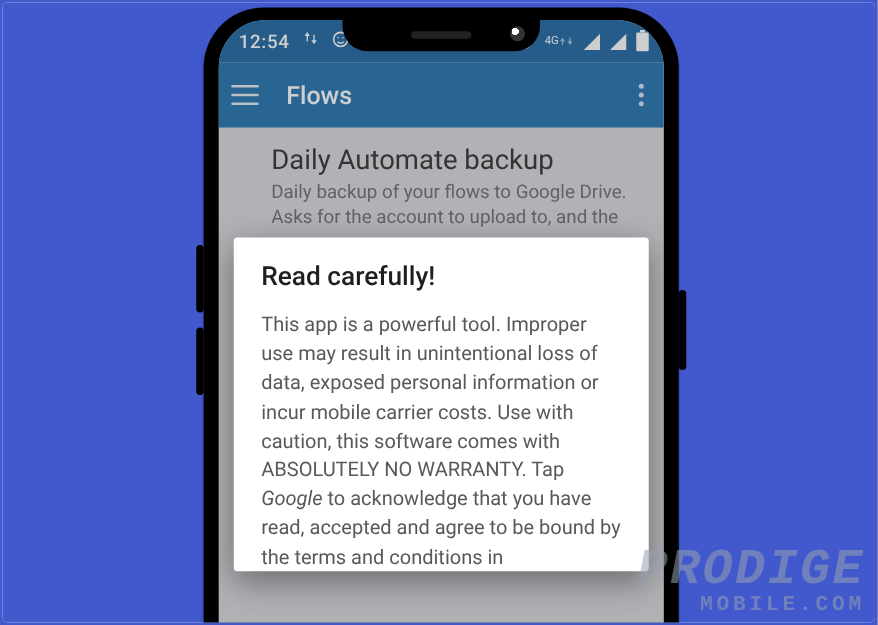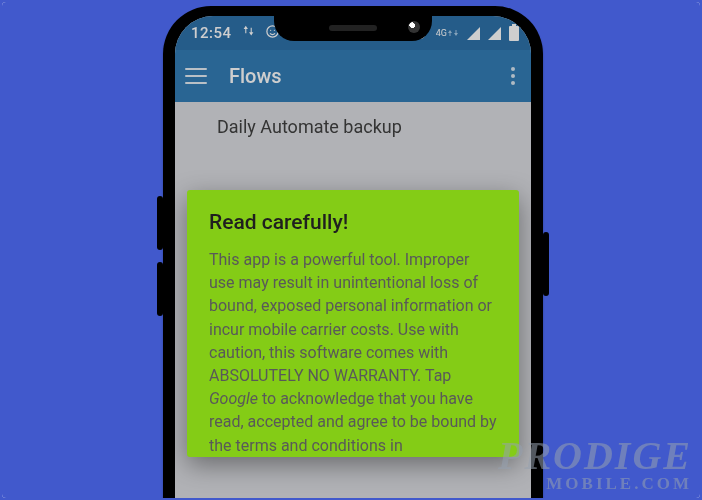--- a/index.html
+++ b/index.html
@@ -109,55 +109,55 @@
     gap: 22px;
   }
   .hamburger { width:22px; height:16px; display:flex; flex-direction:column; justify-content:space-between; cursor:pointer; }
   .hamburger span { height:2px; background:#e2ecf4; border-radius:1px; display:block; }
   .app-title { font-size: 20px; font-weight:500; }
   .overflow { margin-left:auto; display:flex; flex-direction:column; gap:3px; padding:6px; cursor:pointer; }
   .overflow span { width:4px; height:4px; border-radius:50%; background:#d4e4f1; }
 
   
   .content { padding: 14px 18px 0 42px; color:#3b3b3b; }
-  .item-title { font-size: 18px; color:#2a2a2a; margin-bottom:2px; }
+  .item-title { font-size: 22px; color:#2a2a2a; margin-bottom:2px; }
   .item-desc { font-size: 15px; color:#6a6a6a; line-height:1.35; }
 
   
   .scrim {
     position:absolute;
     inset:0;
     background: rgba(80,80,80,0.28);
     z-index: 8;
   }
 
   
   .dialog {
     position:absolute;
     left: 12px;
     right: 12px;
     top: 174px;
-    background:#84cc16;
+    background:#ffffff;
     border-radius: 3px;
     box-shadow: 0 8px 26px rgba(0,0,0,.4);
     padding: 20px 22px 0 22px;
     z-index: 10;
   }
   .dialog h2 { font-size: 21px; font-weight:500; color:#1f1f1f; margin-bottom:14px; }
   .dialog p { font-size: 16px; color:#595959; line-height:1.45; }
   .dialog p em { font-style: italic; }
 
   
   .watermark {
     position: absolute;
     right: 8px;
     bottom: 4px;
     text-align: right;
     color: rgba(150,160,175,.55);
-    font-family: Liberation Serif, serif;
+    font-family: Liberation Mono, monospace;
     pointer-events: none;
     z-index: 50;
   }
   .watermark .w1 { font-size: 40px; font-weight: 800; letter-spacing: 2px; line-height: .9; font-style: italic; }
   .watermark .w2 { font-size: 17px; font-weight: 800; letter-spacing: 3px; }
 
   .stage { position:absolute; inset:0; overflow:hidden; border-radius:4px; }
 </style>
 </head>
 <body>
@@ -224,29 +224,30 @@
           <div class="overflow">
             <span></span>
               <span></span>
               <span></span>
           </div>
         </div>
 
         <div class="content">
           <div>
             <div class="item-title">Daily Automate backup</div>
+            <div class="item-desc">Daily backup of your flows to Google Drive. Asks for the account to upload to, and the</div>
           </div>
         </div>
 
         <div class="scrim"></div>
 
         <div class="dialog">
           <h2>Read carefully!</h2>
           <p>
-            <span>This app is a powerful tool. Improper use may result in unintentional loss of bound, exposed personal information or incur mobile carrier costs. Use with caution, this software comes with ABSOLUTELY NO WARRANTY. Tap </span><em>Google</em><span> to acknowledge that you have read, accepted and agree to be bound by the terms and conditions in</span>
+            <span>This app is a powerful tool. Improper use may result in unintentional loss of data, exposed personal information or incur mobile carrier costs. Use with caution, this software comes with ABSOLUTELY NO WARRANTY. Tap </span><em>Google</em><span> to acknowledge that you have read, accepted and agree to be bound by the terms and conditions in</span>
           </p>
         </div>
 
       </div>
     </div>
 
     <div class="watermark">
       <div class="w1">PRODIGE</div>
       <div class="w2">MOBILE.COM</div>
     </div>

